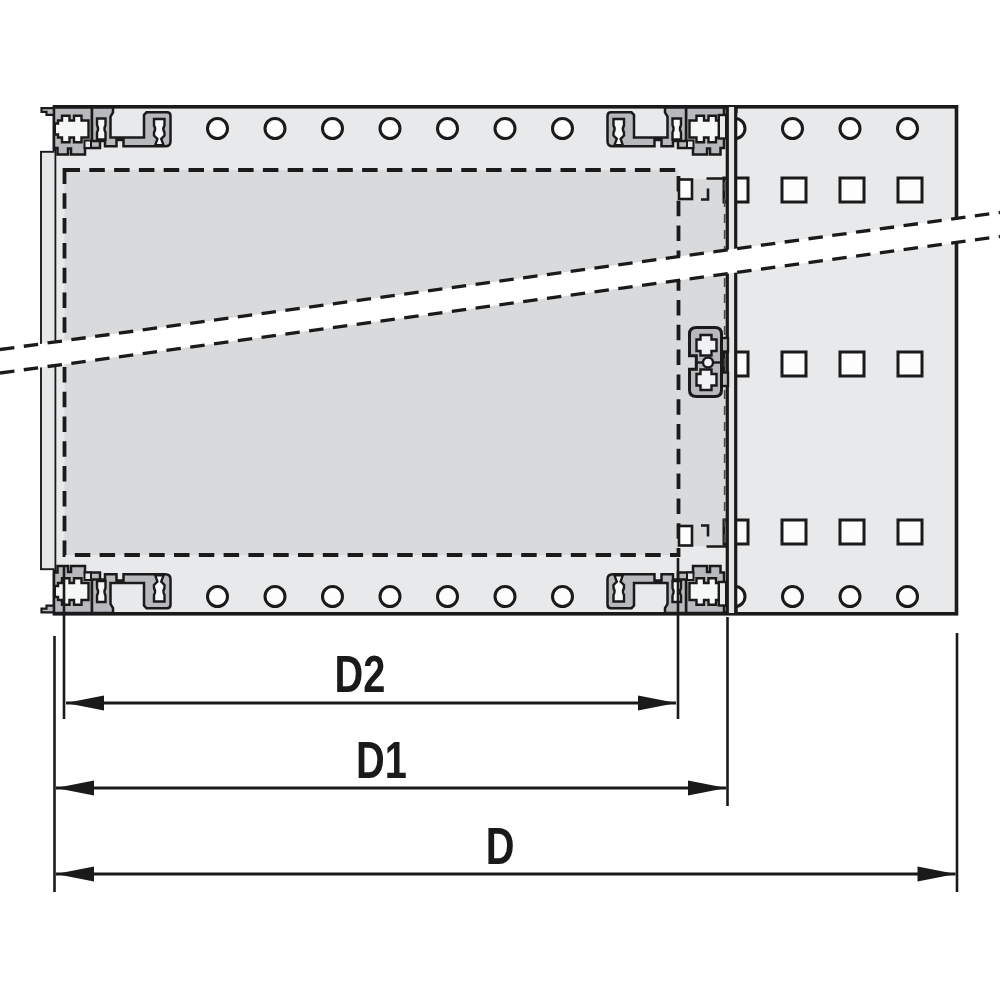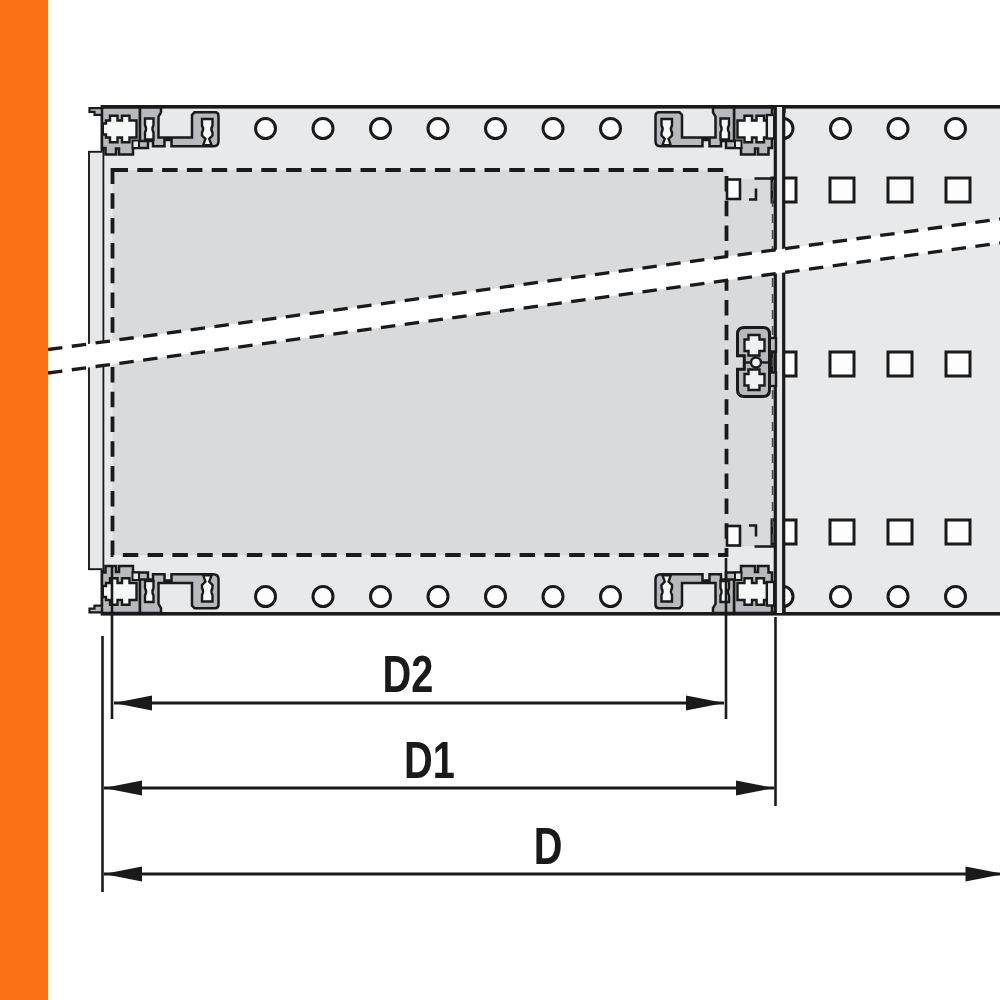--- a/index.html
+++ b/index.html
@@ -1,16 +1,16 @@
 <!DOCTYPE html>
 <html><head>
 <meta charset="utf-8">
 <style>
   html,body{margin:0;padding:0;background:#ffffff;}
-  #wrap{width:928px;height:1000px;position:relative;background:#f97316;padding-left:48px;}
+  #wrap{width:928px;height:1000px;position:relative;background:#e5e5e5;}
   svg{display:block;}
   text{font-family:"Liberation Sans", sans-serif;}
 </style>
 </head>
 <body>
 
 <div id="wrap">
 <svg width="1000" height="1000" viewBox="0 0 1000 1000">
 <defs>
 

